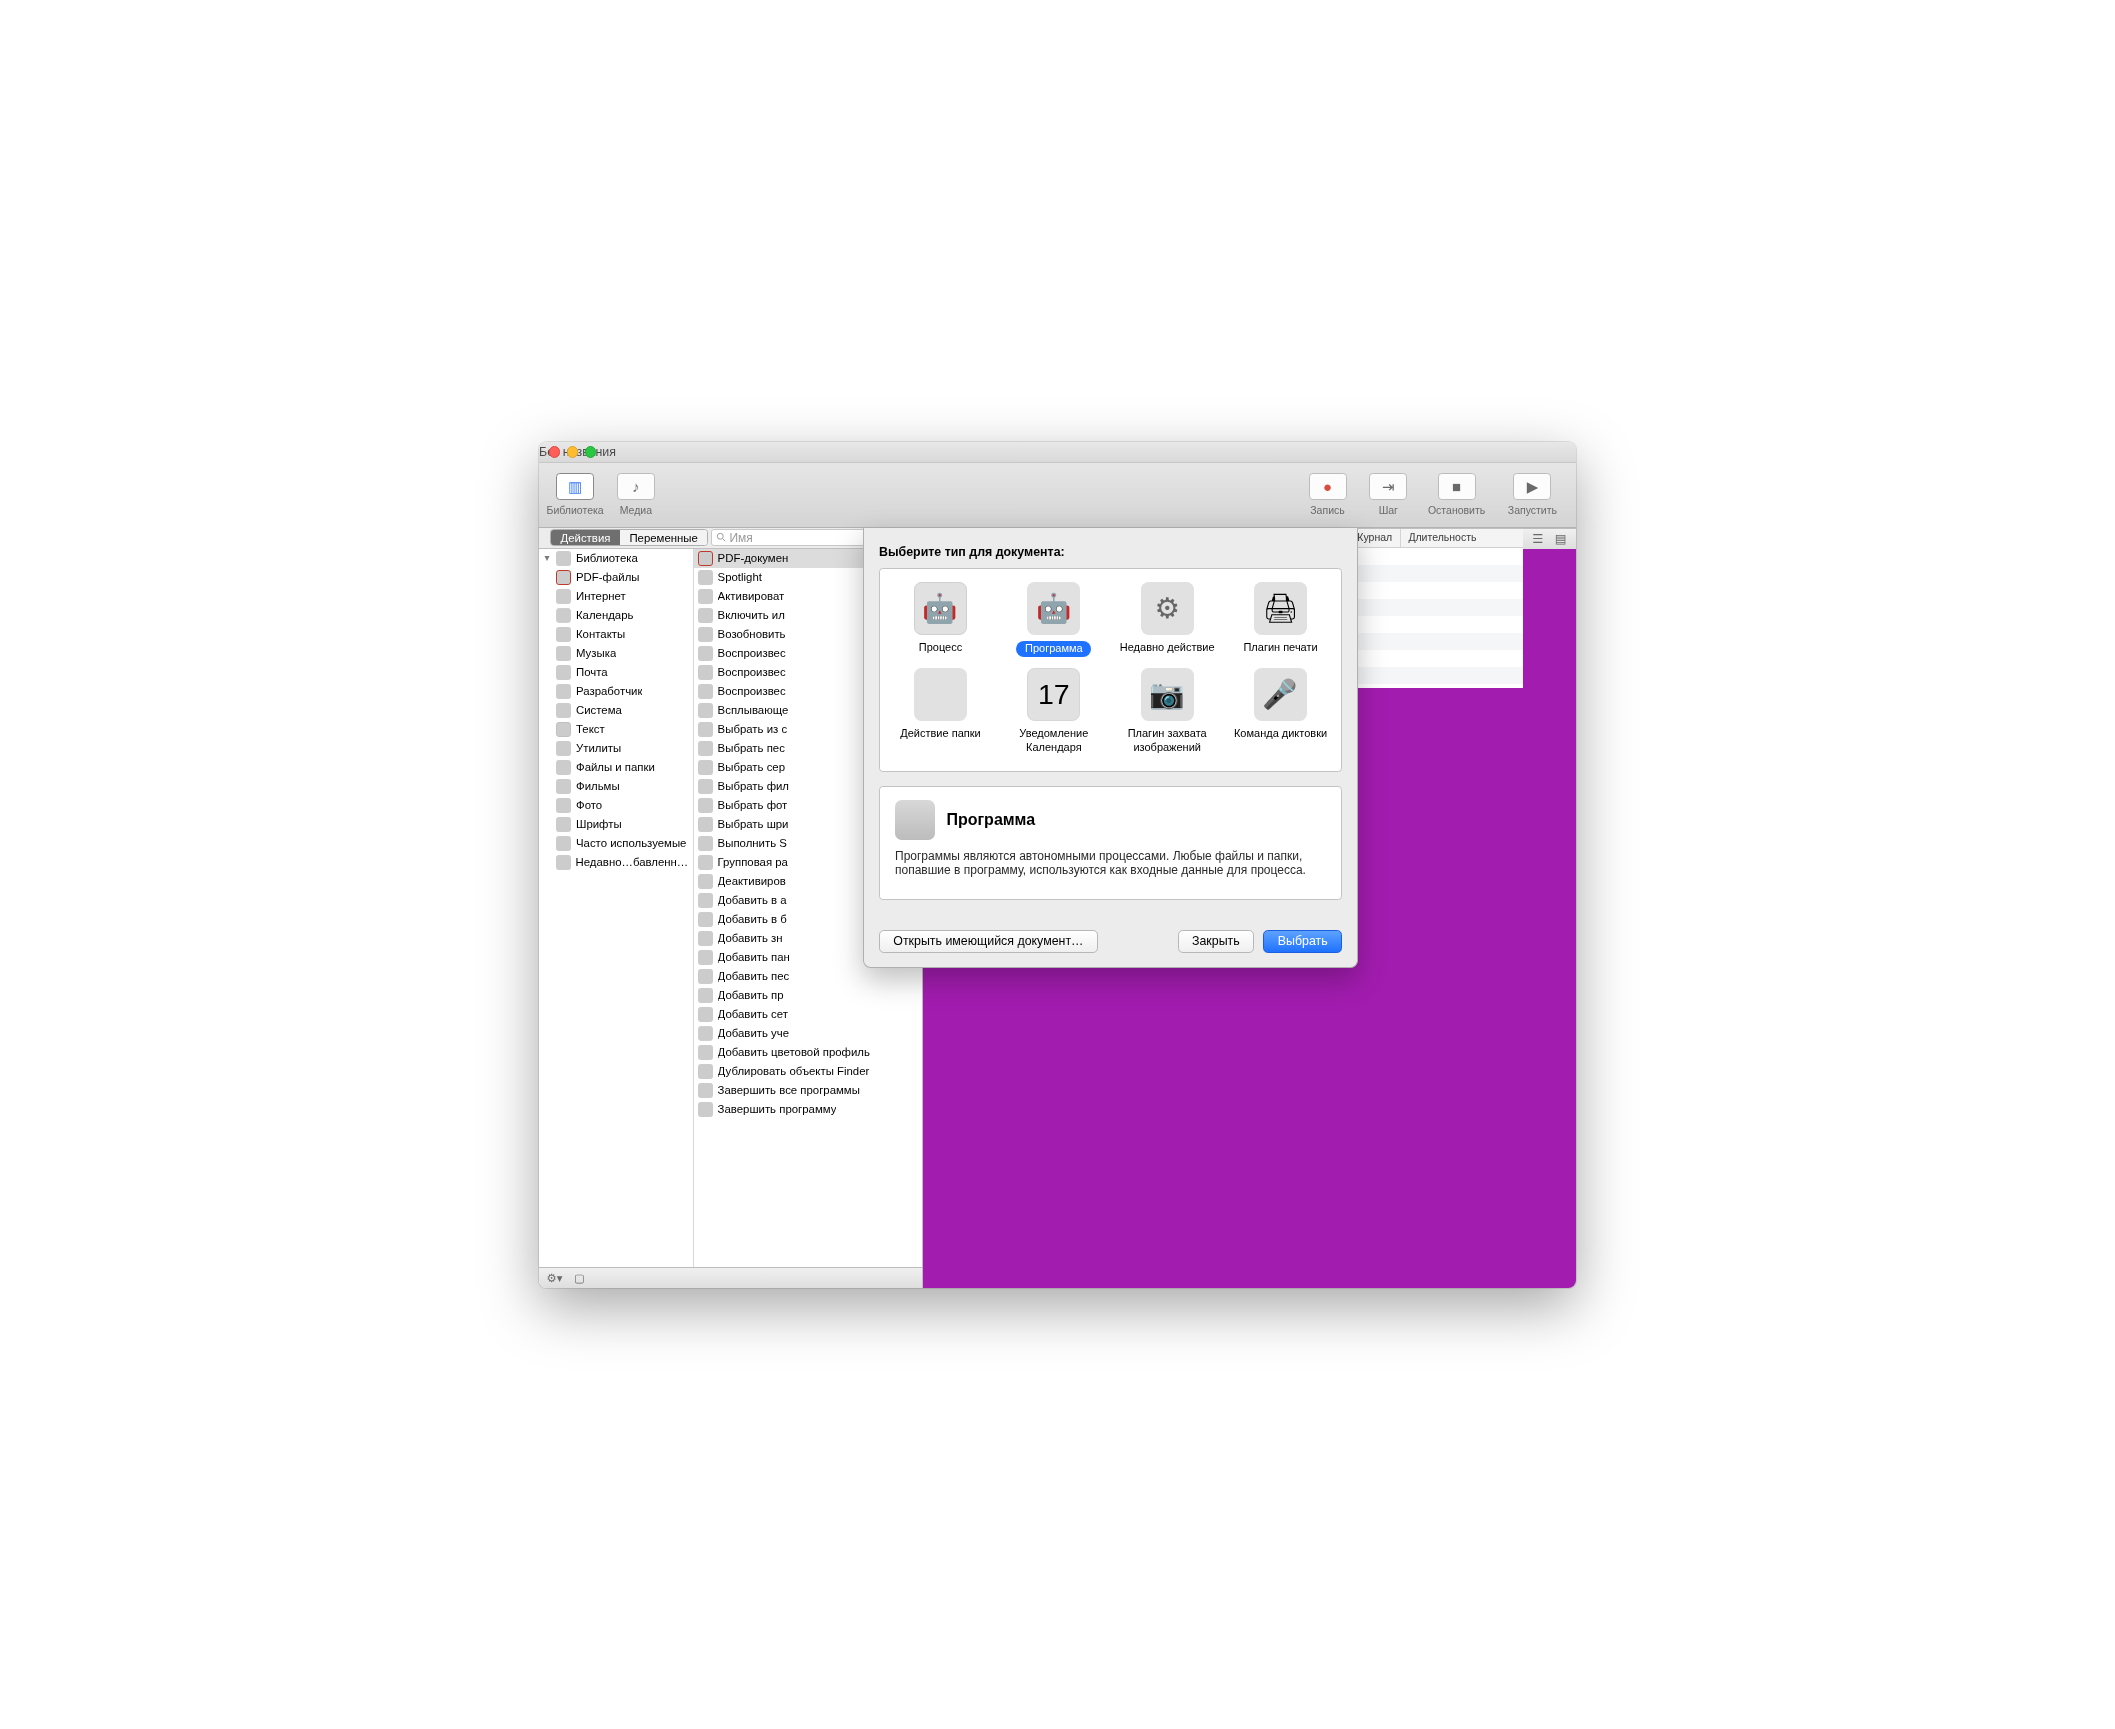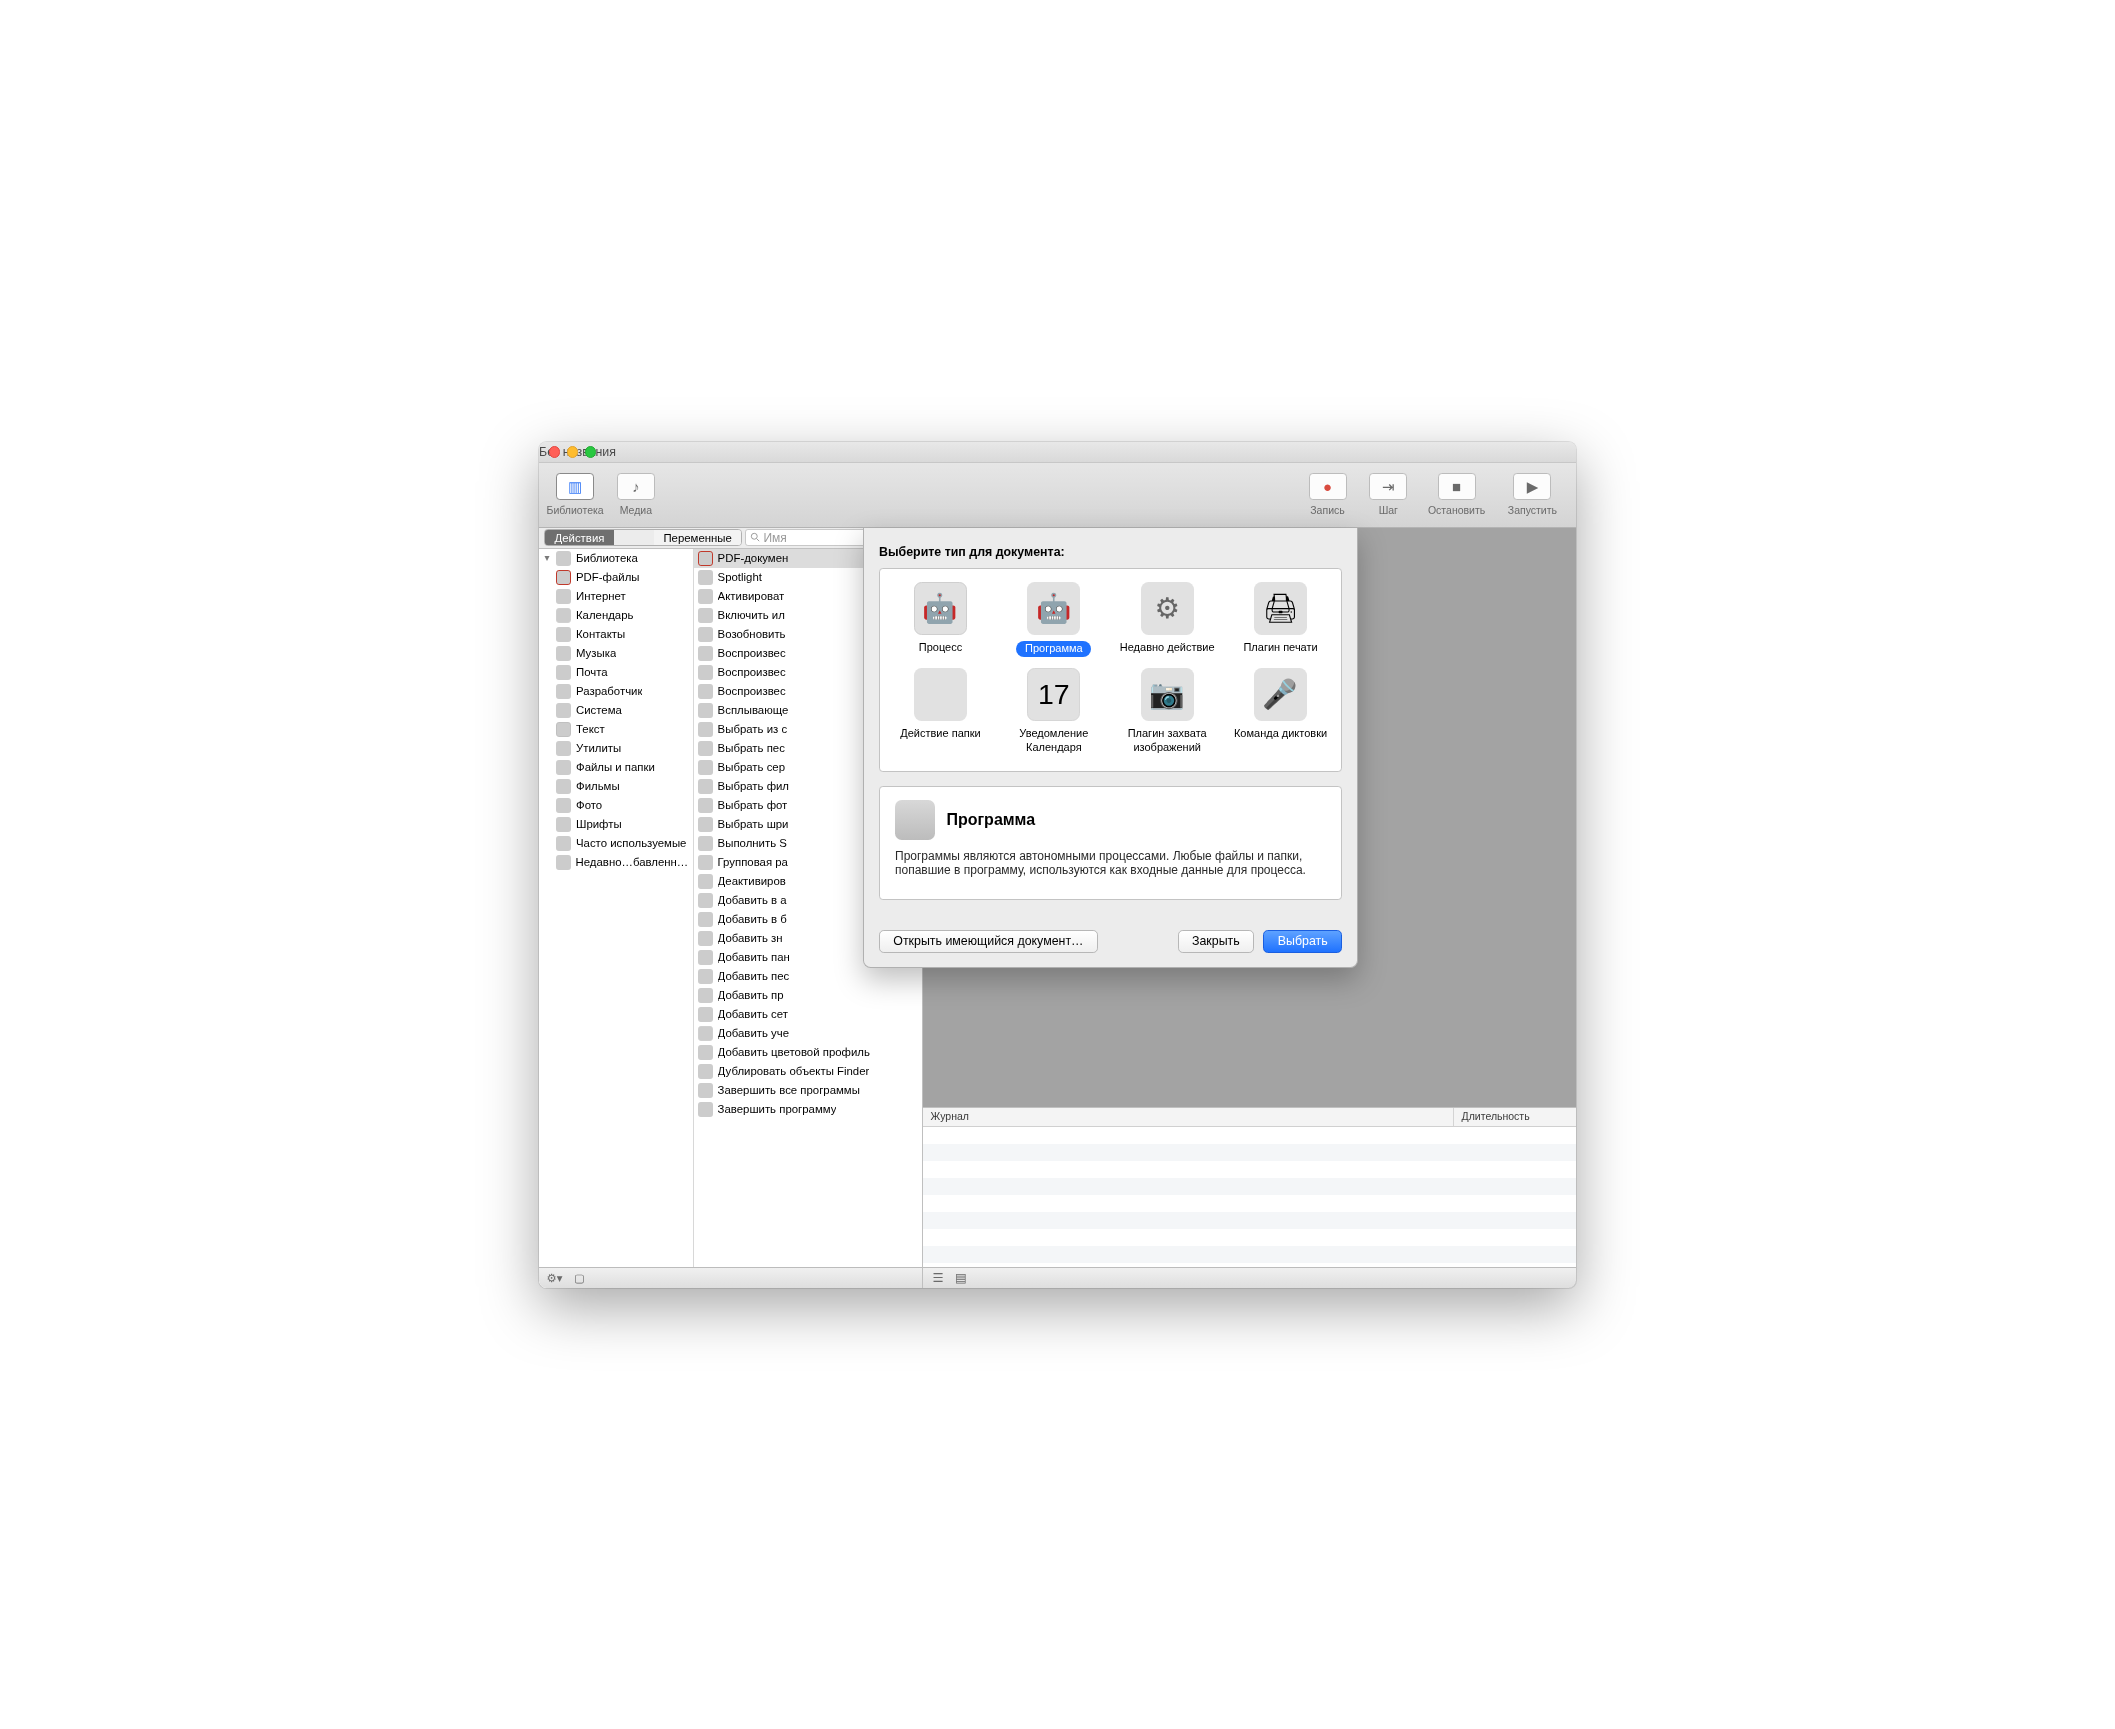--- a/index.html
+++ b/index.html
@@ -26,42 +26,42 @@
   .tb-left { display:flex; gap:3.8px; }
   .tb-right { margin-left:auto; display:flex; gap:3.8px; }
   .tb-btn { display:flex; flex-direction:column; align-items:center; width:57px; font-size:10.5px; color:#6a6a6a; cursor:default; }
   .tb-btn .ico { width:38px; height:27px; background:#fcfcfc; border:1px solid #bcbcbc; border-radius:3.8px;
      display:flex; align-items:center; justify-content:center; margin-bottom:3.8px; font-size:15px; color:#6a6a6a;}
   .tb-btn.active .ico{ background:#fff; border:1px solid #8a8a8a;}
   .tb-btn.wide{width:72px;}
   .content { flex:1; display:flex; min-height:0; }
   .leftpane { width:384px; display:flex; flex-direction:column; background:#fff; border-right:1px solid #bfbfbf; }
   .tabsrow { display:flex; align-items:center; height:21px; background:#ececec; border-bottom:1px solid #c0c0c0; font-size:11.4px;}
-  .seg { display:flex; border:1px solid #b0b0b0; border-radius:3.8px; overflow:hidden; margin-left:5px;gap:40px;}
+  .seg { display:flex; border:1px solid #b0b0b0; border-radius:3.8px; overflow:hidden; margin-left:11px;}
   .seg div{ padding:1.9px 9.5px; background:#f3f3f3;}
   .seg div.active{ background:#6f6f6f; color:#fff;}
   .search { flex:1; margin:0 2.9px; border:1px solid #c8c8c8; border-radius:2.9px; background:#fff; height:17px; display:flex; align-items:center; padding:0 3.8px; color:#9a9a9a; font-size:12px;}
   .search svg{width:10.5px;height:10.5px;margin-right:2.9px;fill:#9a9a9a;}
   .columns { flex:1; display:flex; min-height:0; overflow:hidden;}
   .col1 { width:155px; border-right:1px solid #d8d8d8; overflow-y:auto; font-size:11.4px; }
   .col2 { flex:1; overflow-y:auto; font-size:11.4px;}
   .row { display:flex; align-items:center; height:19px; padding:0 3.8px; gap:4.8px; white-space:nowrap; overflow:hidden; text-overflow:ellipsis;}
   .row .tri{ color:#7a7a7a; font-size:8.6px;}
   .row .ic{ width:15px; height:15px; border-radius:2.9px; background:#ccc; display:inline-flex; align-items:center; justify-content:center; font-size:9.5px;}
   .row.sel{ background:#dcdcdc;text-align:center;}
   .row .label{ overflow:hidden; text-overflow:ellipsis;}
   .detail { border-top:1px solid #c4c4c4; padding:9.5px 11.4px 3.8px 11.4px; font-size:11.4px; background:#fff; min-height:114px;}
   .detail h3{ font-size:17px; font-weight:700; margin-bottom:5.7px;}
   .detail h3 span{display:inline-block;}
   .detail .dico{width:27px;height:27px;border-radius:4.8px;background:linear-gradient(#dcdcdc,#bcbcbc);display:inline-block;vertical-align:middle;margin-right:7.6px;}
   .detail p{ font-size:11.4px; color:#2a2a2a; margin:3.8px 0;}
   .detail .kv{ margin-top:5.7px;}
   .detail .kv b{ display:inline-block; width:51px; text-align:right; margin-right:4.8px;}
   .statusbar{ height:21px; background:linear-gradient(#f0f0f0,#dedede); border-top:1px solid #bcbcbc; display:flex; align-items:center; padding:0 7.6px; font-size:11.4px; color:#6a6a6a;}
-  .rightpane{ flex:1; display:flex; flex-direction:column; background:#a3a3a3;}
+  .rightpane{ flex:1; display:flex; flex-direction:row; background:#a21caf;}
   .workflow{ flex:1; display:flex; align-items:center; justify-content:center; color:#888; font-size:14.3px; }
   .pill{ background:#9d9d9d; color:#fff; padding:5.7px 13.3px; border-radius:13.3px;}
   .logpane{ height:160px; border-top:1px solid #c0c0c0; background:#fff; display:flex; flex-direction:column;}
   .loghdr{ display:flex; height:19px; border-bottom:1px solid #d0d0d0; font-size:10.5px; color:#3a3a3a; background:#f4f4f4;}
   .loghdr div{ padding:2.9px 7.6px;}
   .loghdr .c1{ flex:1; border-right:1px solid #d4d4d4;}
   .loghdr .c2{ width:122px;}
   .logrows{flex:1;}
   .logrows div{height:17px;}
   .logrows div:nth-child(even){background:#f4f6f8;}

